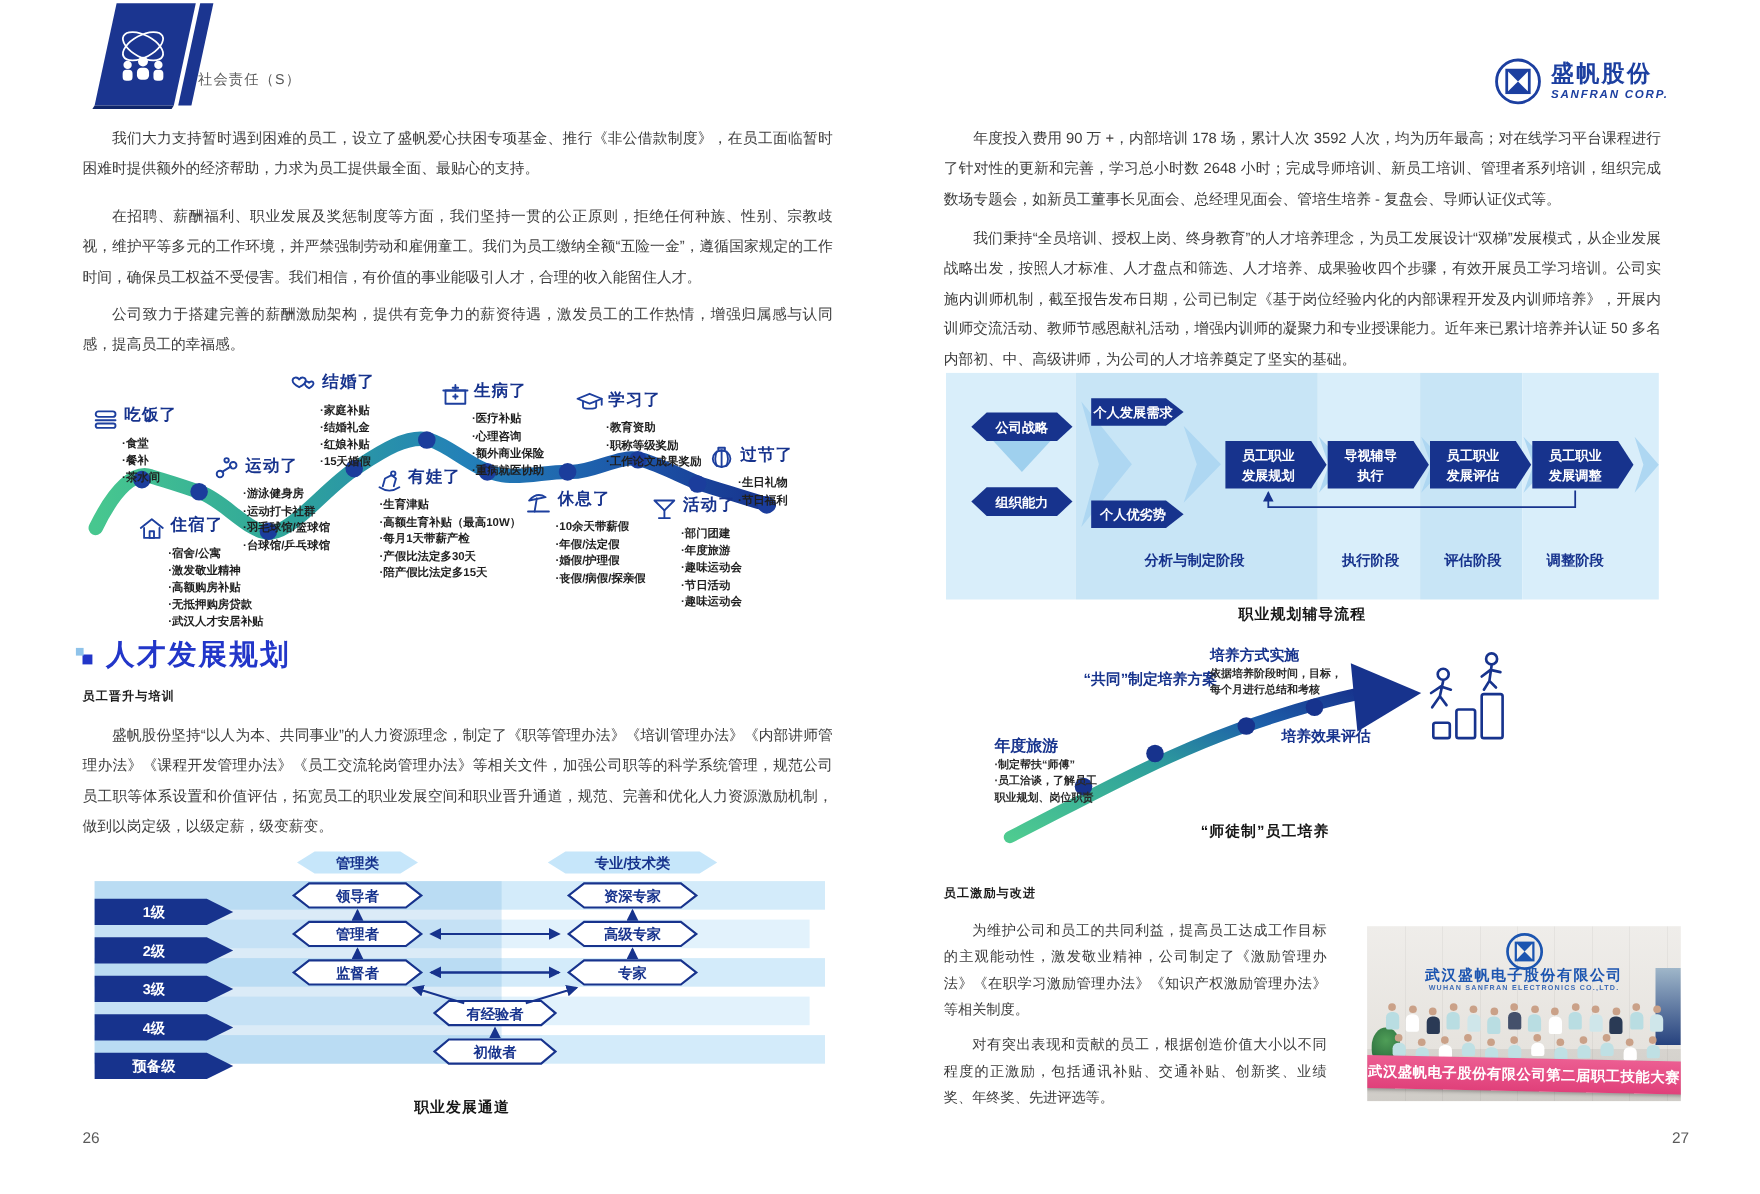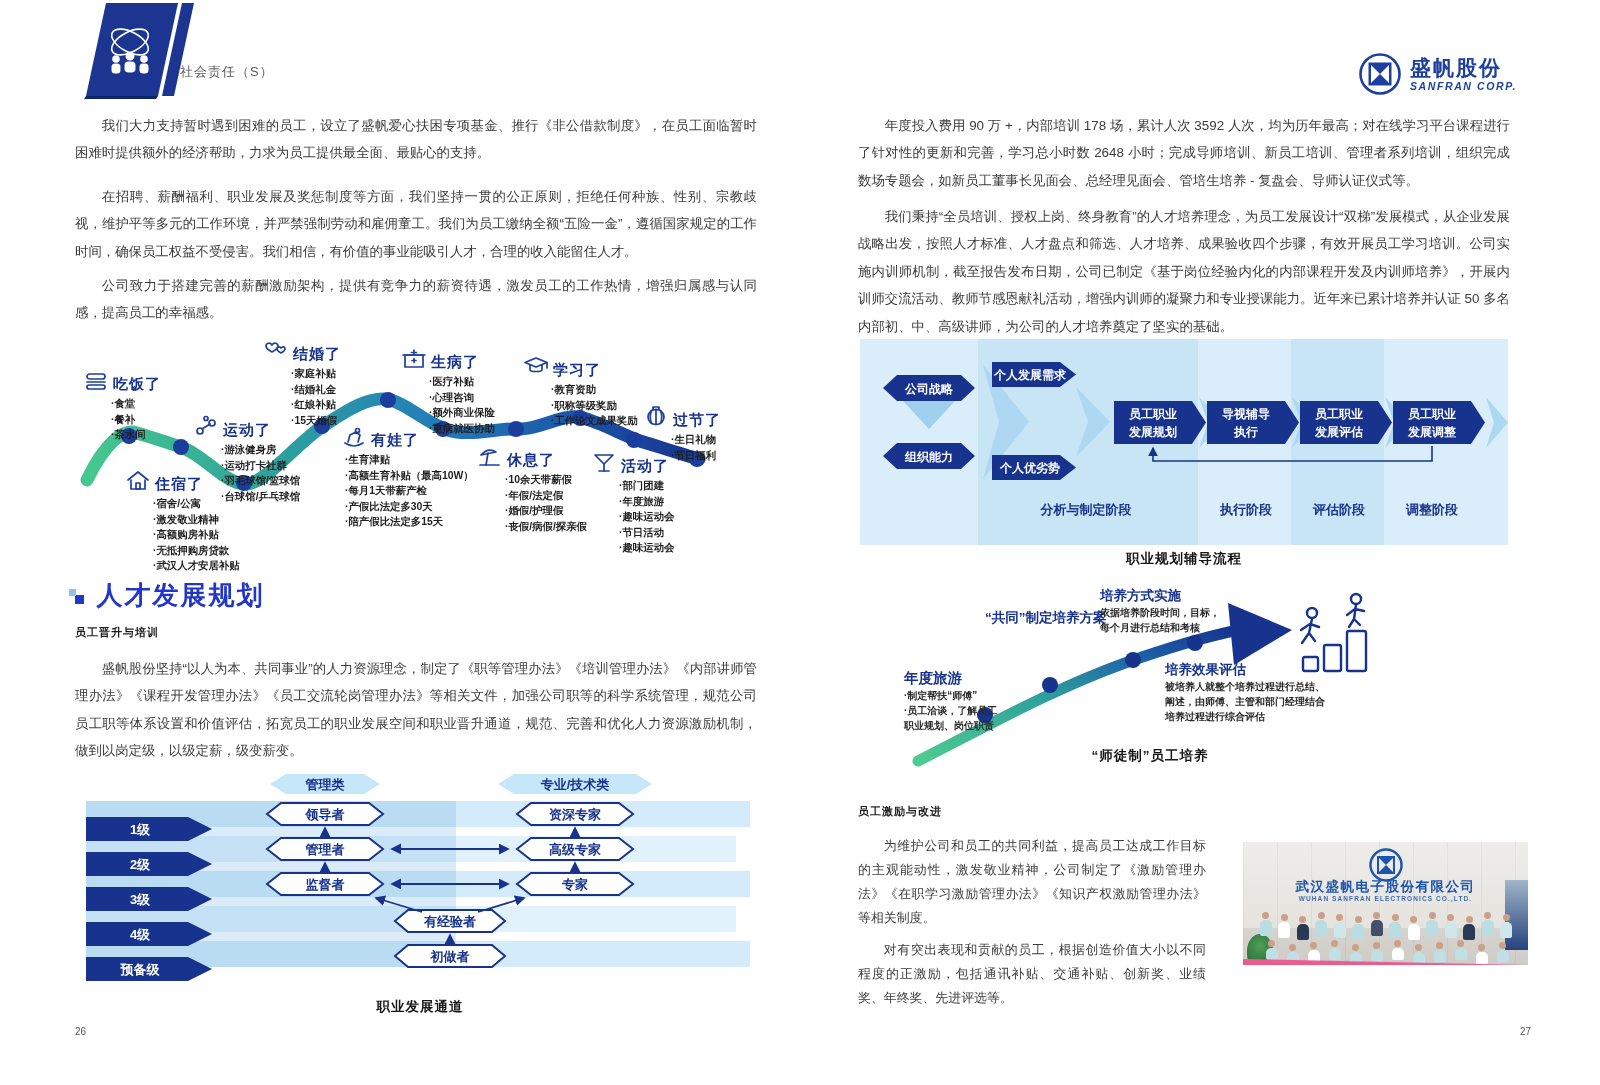--- a/index.html
+++ b/index.html
@@ -14,47 +14,47 @@
   .logo-wrap{display:flex;align-items:center;gap:8px;}
   .logo-text-cn{font-size:21px;font-weight:bold;color:#1c3fa0;letter-spacing:2px;line-height:1;}
   .logo-text-en{font-size:10.5px;font-weight:bold;font-style:italic;color:#1c3fa0;letter-spacing:1.6px;line-height:1;margin-top:3px;}
   
   .h1{font-size:26px;font-weight:bold;color:#2236c9;letter-spacing:2px;}
   .h2{font-size:11px;font-weight:bold;color:#1c1c1c;letter-spacing:1px;text-align:center;}
   .bullet-sq{display:inline-block;width:9px;height:9px;background:#2236c9;position:relative;margin-right:8px;}
   .bullet-sq i{position:absolute;left:-6px;top:-6px;width:7px;height:7px;background:#8fc3ea;}
   
   .stage{position:absolute;}
-  .stage-head{display:flex;align-items:flex-end;gap:4px;}
+  .stage-head{display:flex;align-items:flex-start;gap:4px;}
   .stage-title{font-size:15px;font-weight:bold;color:#17338d;letter-spacing:1px;white-space:nowrap;}
   .stage-items{margin-top:2px;}
   .stage-items span{display:block;font-size:10.4px;font-weight:600;color:#1f1f1f;line-height:1.5;white-space:nowrap;}
   .ic{stroke:#1d3f9e;stroke-width:1.7;fill:none;stroke-linecap:round;stroke-linejoin:round;}
   
   svg text{font-family:"Liberation Sans","DejaVu Sans",sans-serif;}
   .t-node{font-size:13px;font-weight:bold;fill:#17338d;text-anchor:middle;}
   .t-white{font-size:13px;font-weight:bold;fill:#ffffff;text-anchor:middle;}
   .t-white-sm{font-size:12px;font-weight:bold;fill:#ffffff;text-anchor:middle;}
   .t-phase{font-size:13px;font-weight:bold;fill:#17338d;text-anchor:middle;}
   .t-cap{font-size:13.5px;font-weight:bold;fill:#161616;text-anchor:middle;letter-spacing:1px;}
   
   .m-title{font-size:13.5px;font-weight:bold;color:#17338d;white-space:nowrap;}
   .m-desc{font-size:10px;color:#2a2a2a;line-height:1.5;white-space:pre-line;font-weight:600;}
   
-  .photo{left:1243px;top:842px;width:285px;height:123px;background:linear-gradient(#efedea,#e6e3de 70%,#d7d4cf 70%,#cfccc7);overflow:hidden;}
+  .photo{left:1243px;top:842px;width:285px;height:159px;background:linear-gradient(#efedea,#e6e3de 70%,#d7d4cf 70%,#cfccc7);overflow:hidden;}
   .photo .seams{position:absolute;inset:0;background:repeating-linear-gradient(90deg,rgba(0,0,0,0.045) 0 1px,transparent 1px 34px);}
   .wall-title{position:absolute;left:0;right:0;top:36px;text-align:center;font-size:13.5px;font-weight:bold;color:#1c55b0;letter-spacing:1.5px;}
   .wall-sub{position:absolute;left:0;right:0;top:53px;text-align:center;font-size:6.5px;font-weight:bold;color:#3f6cb5;letter-spacing:1.1px;}
   .banner{position:absolute;left:-6px;right:-6px;top:120px;height:30px;background:linear-gradient(#ec5e92,#e0407a);transform:rotate(1.2deg);
           display:flex;align-items:center;justify-content:center;box-shadow:0 2px 3px rgba(0,0,0,0.25);}
   .banner span{font-size:13px;font-weight:bold;color:#fff;letter-spacing:0.5px;white-space:nowrap;}
   .person{position:absolute;width:13px;}
   .person .head{width:7px;height:7px;border-radius:50%;background:#caa188;margin:0 auto;}
   .person .bodyy{width:12px;height:16px;border-radius:5px 5px 2px 2px;margin:1px auto 0;}
-  .pagenum{font-size:10px;color:#5a5a5a;}
+  .pagenum{font-size:14px;color:#5a5a5a;}
 </style>
 </head>
 <body>
 
 <svg class="abs" style="left:68px;top:0;" width="140" height="102" viewBox="0 0 140 102">
   <polygon points="114,3 126,3 106,96 94,96" fill="#1b3590"></polygon>
   <polygon points="38,3 110,3 90,96 18,96" fill="#1b3590"></polygon>
   <polygon points="18,96 90,96 88,99 16,99" fill="#10266b"></polygon>
   <g stroke="#ffffff" fill="none" stroke-width="1.6">
     <ellipse cx="62" cy="42" rx="20" ry="10" transform="rotate(-28 62 42)"></ellipse>
@@ -453,23 +453,20 @@
   <div class="abs" style="left:125px;top:34px;width:170px;">
     <div class="m-title">“共同”制定培养方案</div>
   </div>
   <div class="abs" style="left:240px;top:12px;width:180px;">
     <div class="m-title">培养方式实施</div>
     <div class="m-desc">依据培养阶段时间，目标，
 每个月进行总结和考核</div>
   </div>
   <div class="abs" style="left:305px;top:86px;width:240px;">
     <div class="m-title">培养效果评估</div>
-    <div class="m-desc">被培养人就整个培养过程进行总结、
-阐述，由师傅、主管和部门经理结合
-培养过程进行综合评估</div>
   </div>
   <div class="abs" style="left:0;top:172px;width:580px;text-align:center;font-size:13.5px;font-weight:bold;color:#161616;letter-spacing:1px;">“师徒制”员工培养</div>
 </div>
 
 <div class="abs h2" style="left:858px;top:804px;">员工激励与改进</div>
 <div class="abs para-sm" style="left:858px;top:834px;width:348px;">为维护公司和员工的共同利益，提高员工达成工作目标的主观能动性，激发敬业精神，公司制定了《激励管理办法》《在职学习激励管理办法》《知识产权激励管理办法》等相关制度。</div>
 <div class="abs para-sm" style="left:858px;top:938px;width:348px;">对有突出表现和贡献的员工，根据创造价值大小以不同程度的正激励，包括通讯补贴、交通补贴、创新奖、业绩奖、年终奖、先进评选等。</div>
 
 <div class="abs photo">
   <div class="seams"></div>

